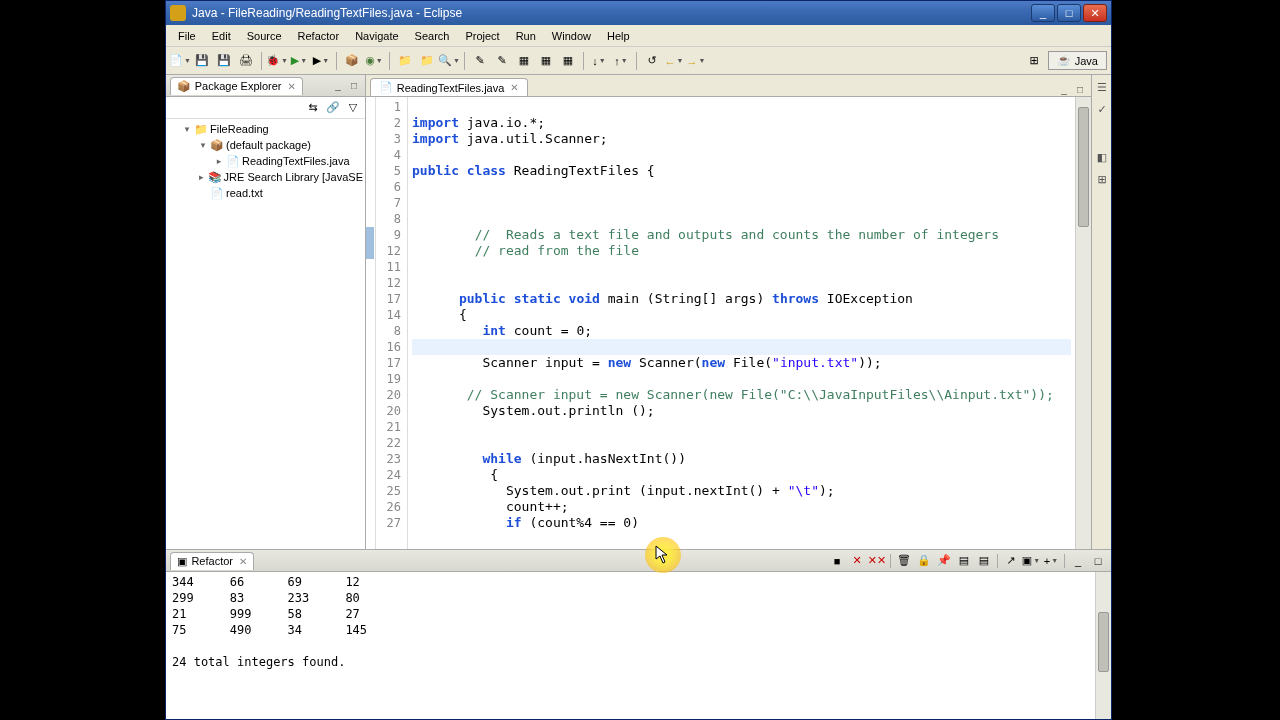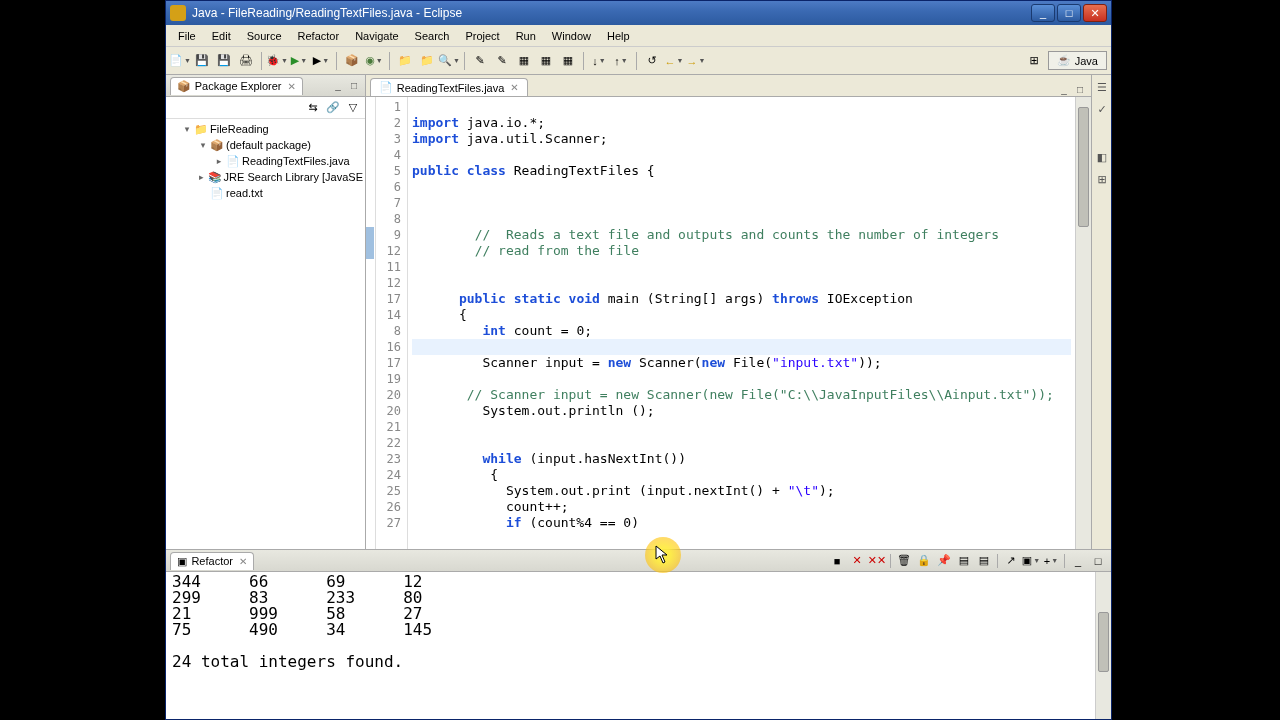--- a/index.html
+++ b/index.html
@@ -46,21 +46,21 @@
 .highlight-line { background: #e8f2fe; display: block; width: 100%; }
 .marker { position: absolute; left: 0; width: 8px; height: 16px; background: #a0c0e0; }
 .right-trim { width: 20px; background: #ece9d8; border-left: 1px solid #aaa; display: flex; flex-direction: column; padding: 4px 2px; gap: 6px; }
 .trim-icon { width: 16px; height: 16px; cursor: pointer; display: flex; align-items: center; justify-content: center; font-size: 11px; color: #555; }
 .console-area { height: 170px; border-top: 1px solid #aaa; display: flex; flex-direction: column; background: #fff; }
 .console-header { height: 22px; background: linear-gradient(180deg, #e8e8e0, #d8d8d0); border-bottom: 1px solid #aaa; display: flex; align-items: center; padding: 0 4px; }
 .console-toolbar { margin-left: auto; display: flex; align-items: center; gap: 2px; }
 .ct-icon { width: 18px; height: 18px; cursor: pointer; display: flex; align-items: center; justify-content: center; border-radius: 2px; font-size: 11px; }
 .ct-sep { width: 1px; height: 14px; background: #aaa; margin: 0 2px; }
 .console-status { padding: 2px 6px; font-size: 11px; color: #666; border-bottom: 1px solid #eee; }
-.console-out { flex: 1; padding: 2px 6px; font-family: Consolas, monospace; font-size: 16px; white-space: pre; line-height: 16px; overflow: auto; }
+.console-out { flex: 1; padding: 2px 6px; font-family: Consolas, monospace; font-size: 12px; white-space: pre; line-height: 16px; overflow: auto; }
 .cursor-highlight { position: absolute; width: 36px; height: 36px; border-radius: 50%; background: radial-gradient(circle, rgba(255,235,59,0.9) 30%, rgba(255,193,7,0.6) 70%, transparent 100%); pointer-events: none; left: 645px; top: 537px; z-index: 100; display: flex; align-items: center; justify-content: center; }
 .scrollbar-v { width: 16px; background: #e8e8e0; border-left: 1px solid #ccc; position: relative; }
 .sb-thumb { position: absolute; left: 2px; right: 2px; background: #c0c0b8; border: 1px solid #999; border-radius: 2px; }
 </style>
 </head>
 <body>
 
 <div class="window">
   <div class="titlebar">
     <div class="titlebar-icon"></div>

